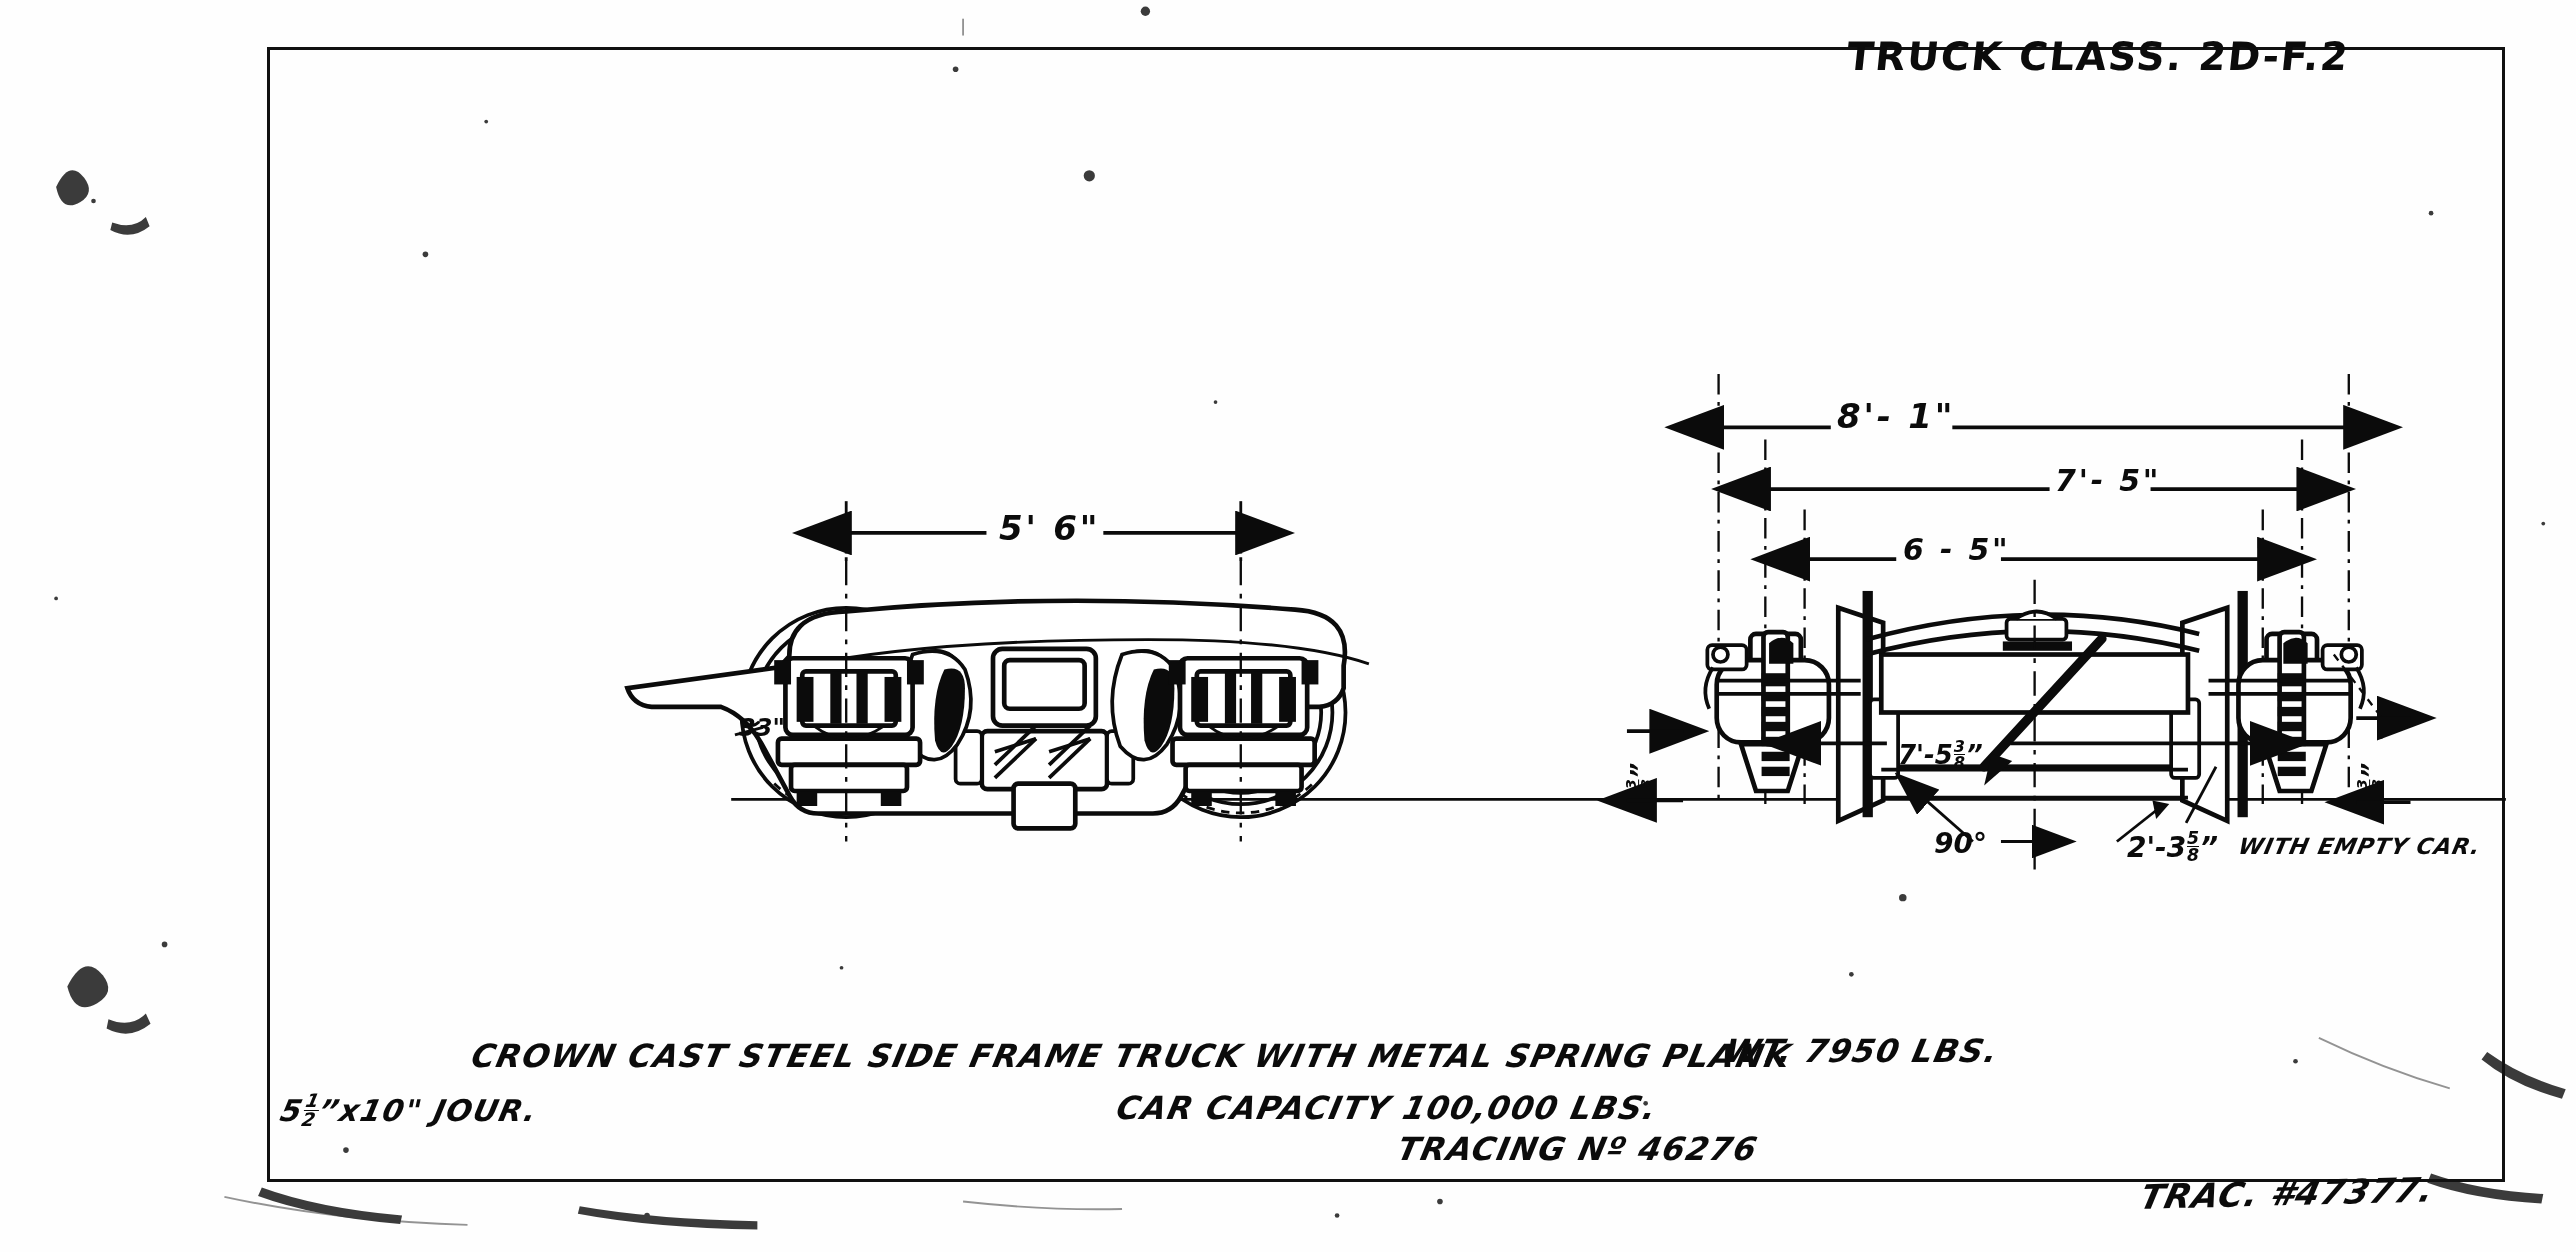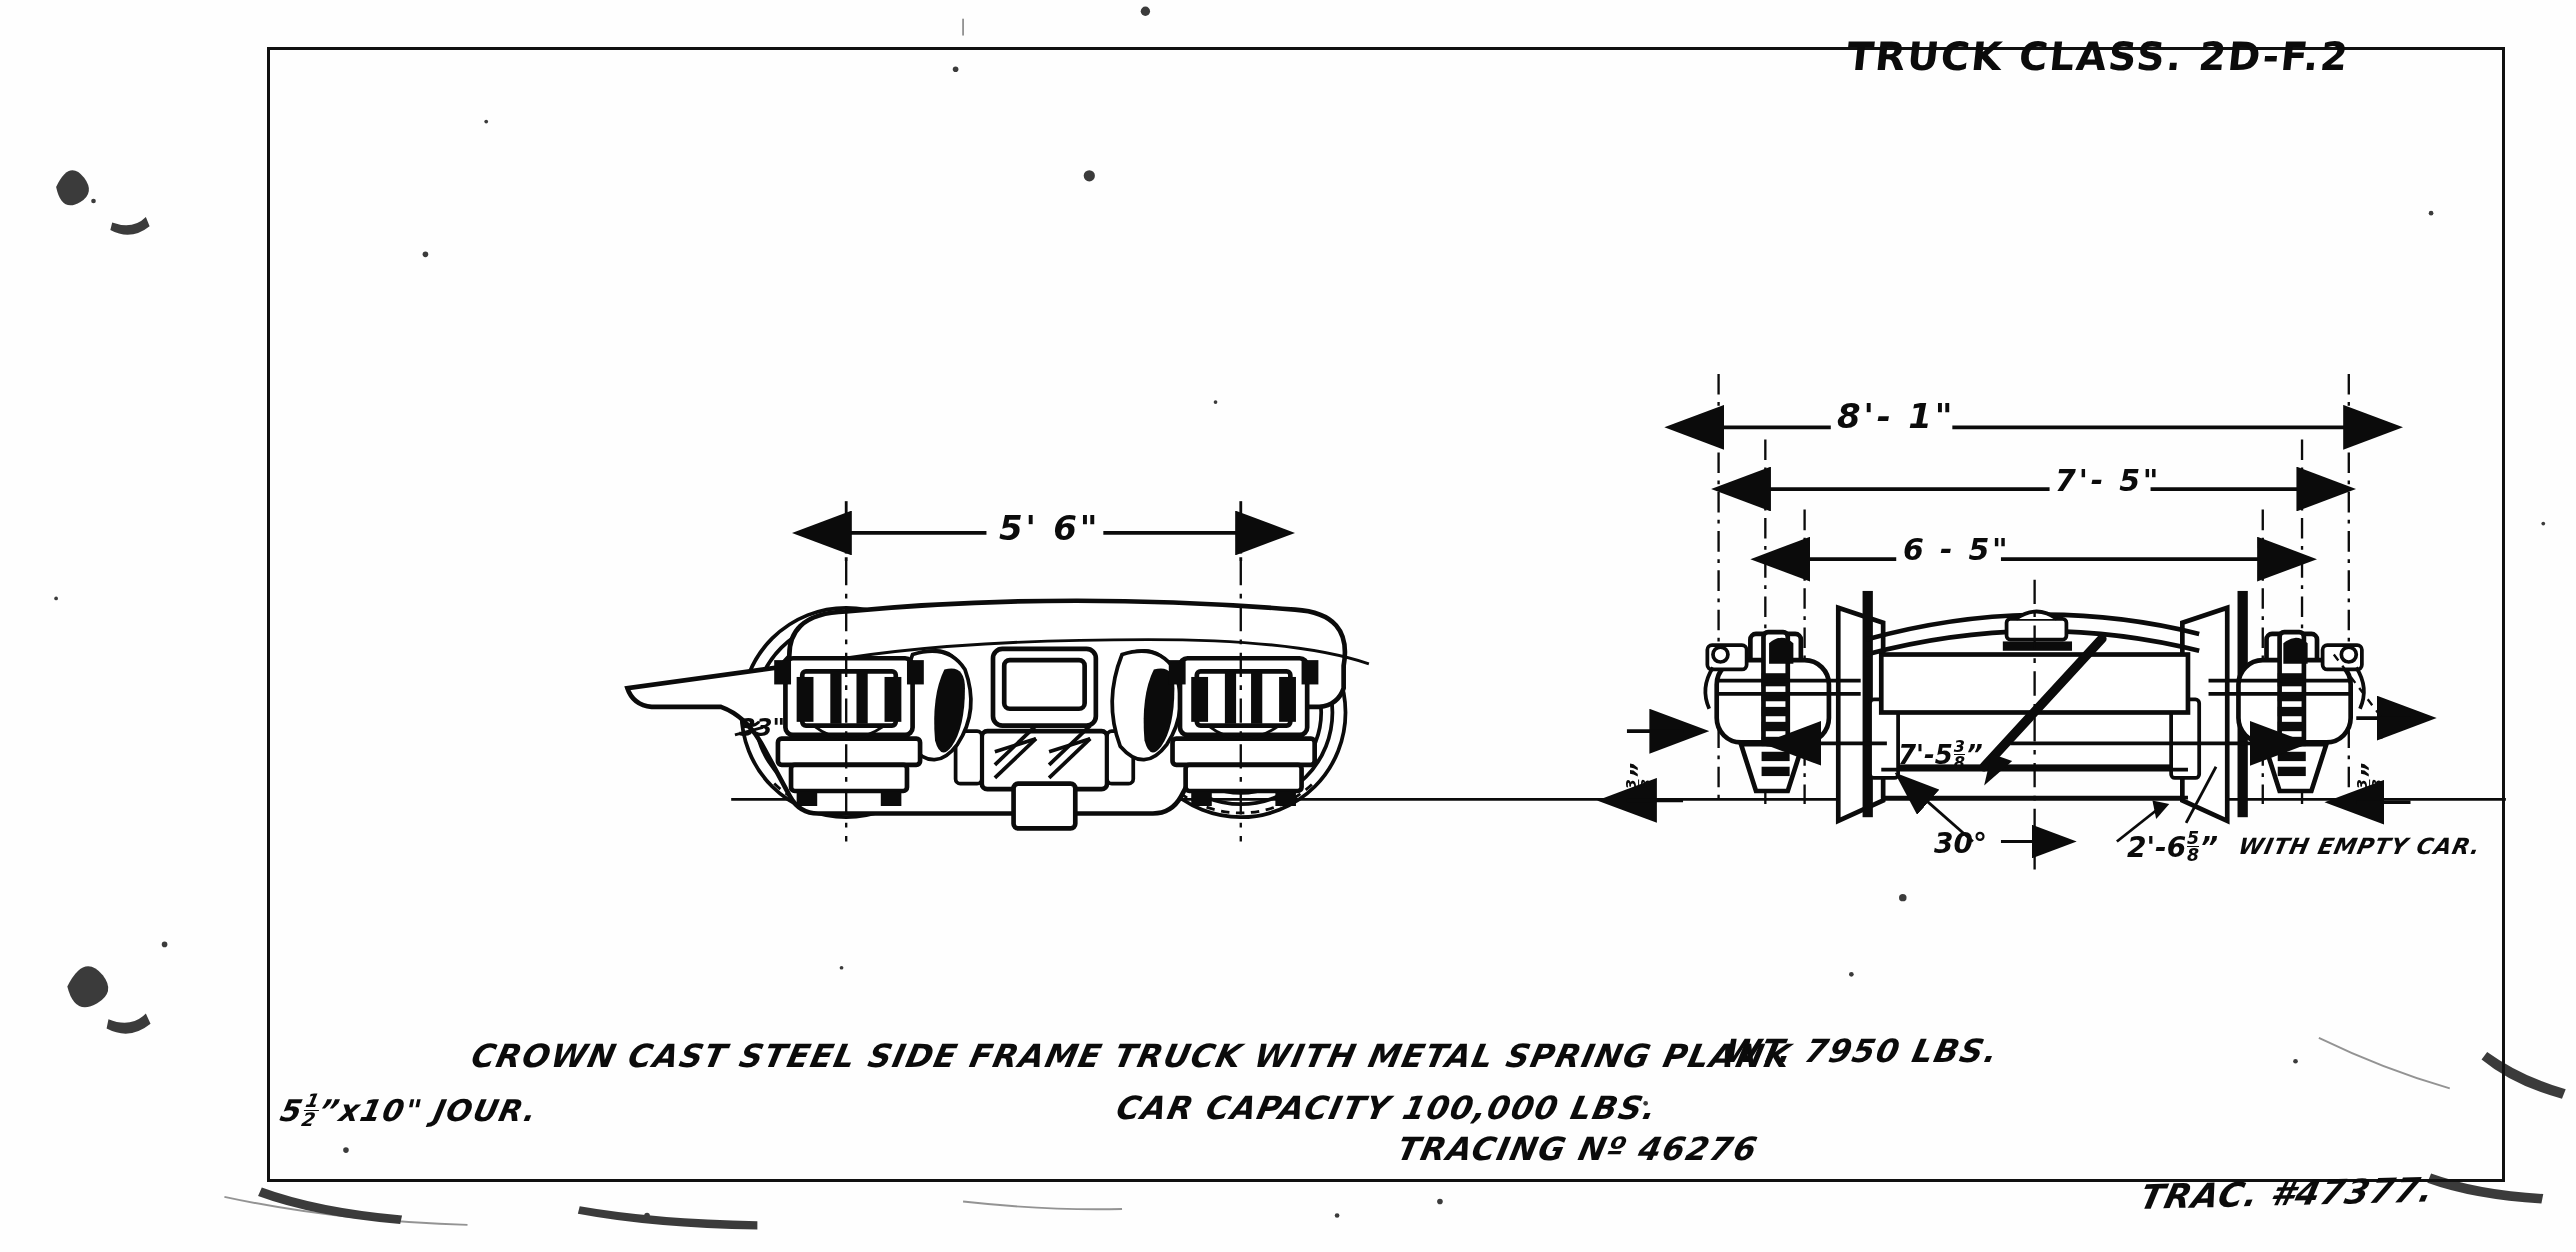--- a/index.html
+++ b/index.html
@@ -510,24 +510,24 @@
 <div class="dim" id="dim-wheel">33"</div>
 
 <div class="dim" id="dim-81">8'- 1"</div>
 <div class="dim" id="dim-75">7'- 5"</div>
 <div class="dim" id="dim-65">6 - 5"</div>
 
 <div class="dim" id="dim-153">
   <span>7'-5</span><span class="frac"><span class="num">3</span><span class="den">8</span></span><span>”</span>
 </div>
 
-<div class="dim" id="dim-70">30°</div>
+<div class="dim" id="dim-70">90°</div>
 
 <div class="dim" id="dim-238">
-  <span>2'-6</span><span class="frac"><span class="num">5</span><span class="den">8</span></span><span>”</span>
+  <span>2'-3</span><span class="frac"><span class="num">5</span><span class="den">8</span></span><span>”</span>
 </div>
 
 <div class="dim" id="note-empty">WITH EMPTY CAR.</div>
 
 <div class="dim-vert" id="dim-left-v">
   <span class="frac"><span class="num">3</span><span class="den">8</span></span><span>”</span>
 </div>
 <div class="dim-vert" id="dim-right-v">
   <span class="frac"><span class="num">3</span><span class="den">8</span></span><span>”</span>
 </div>

